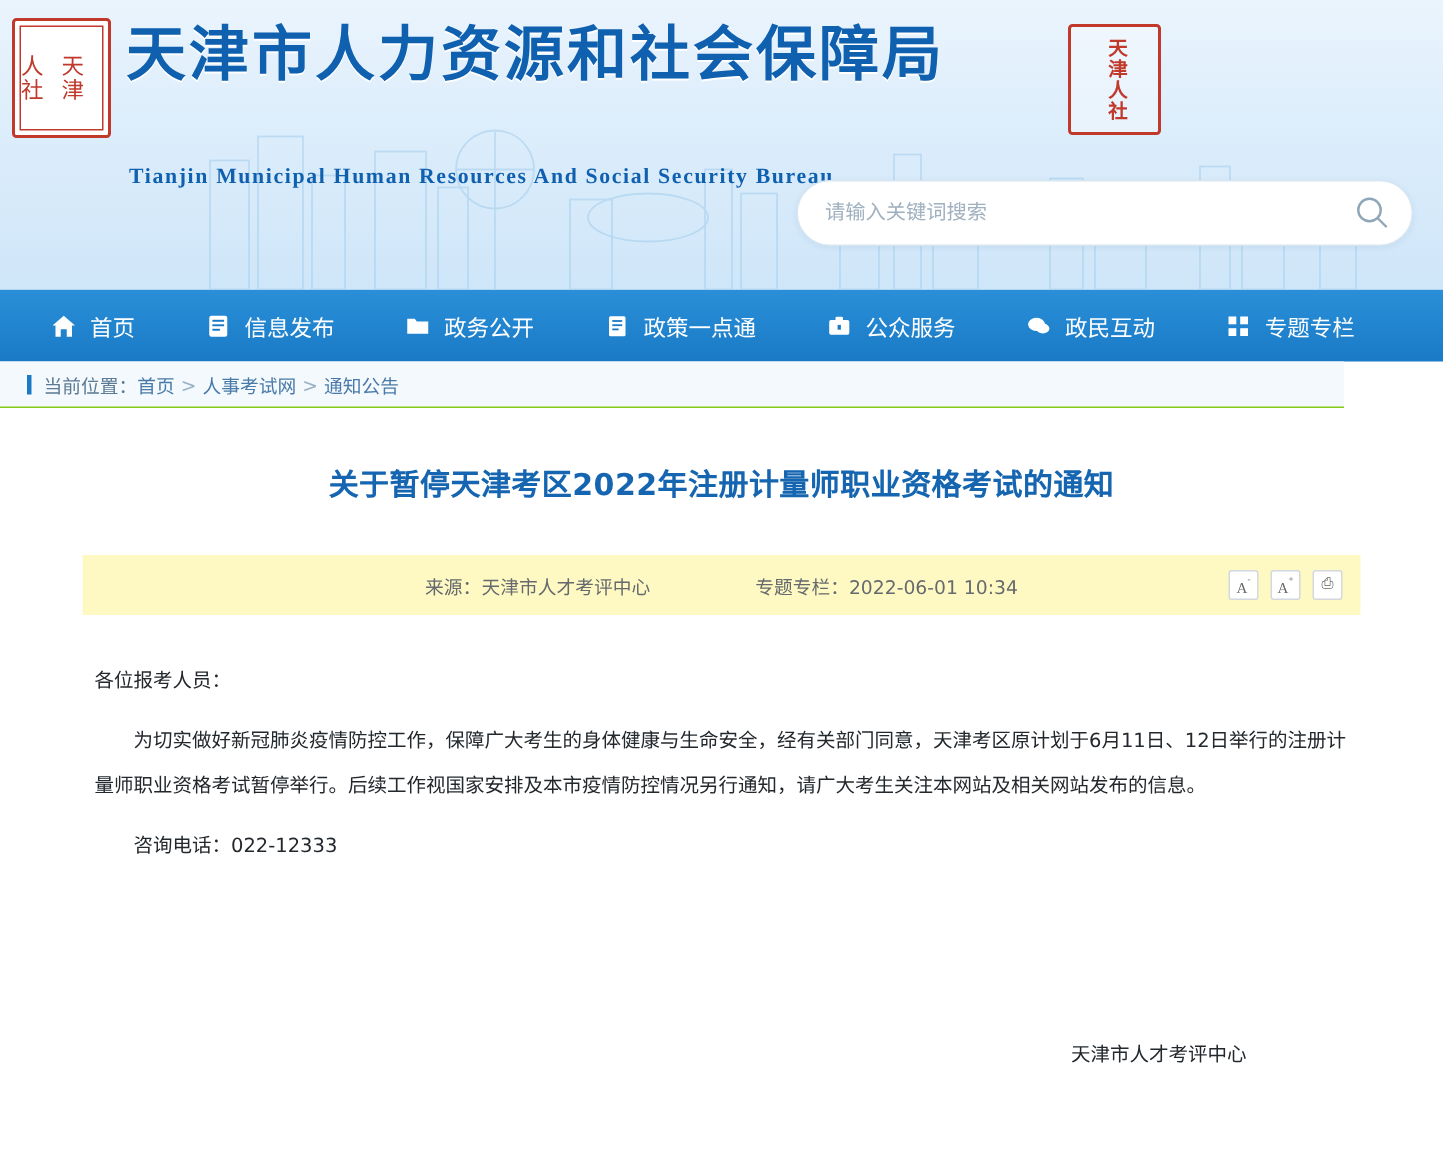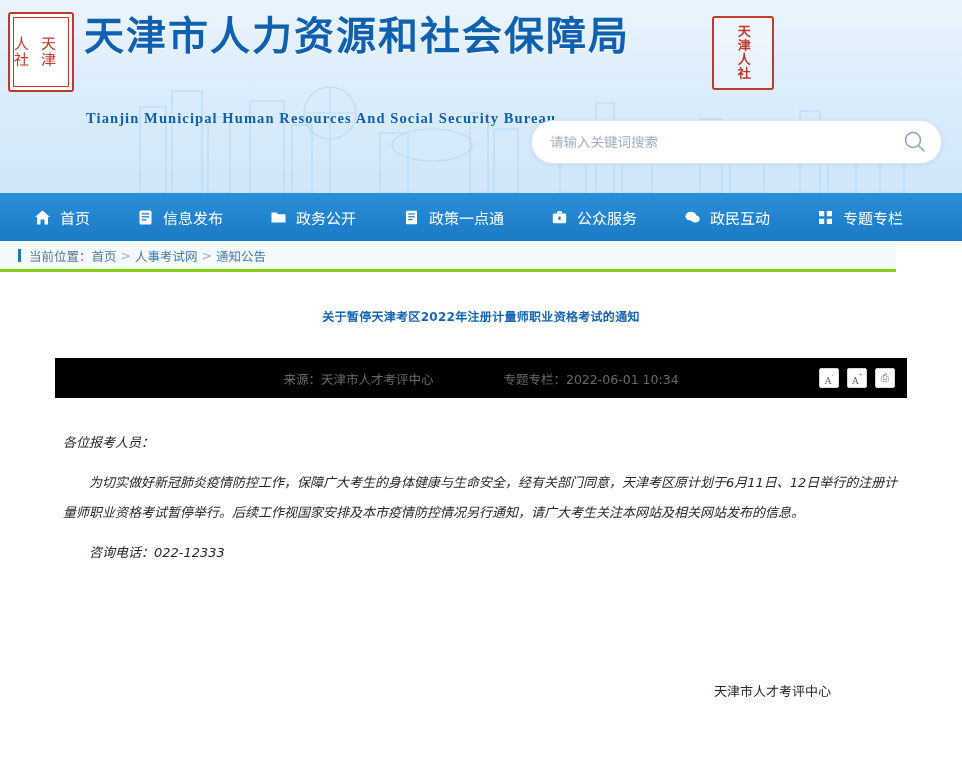--- a/index.html
+++ b/index.html
@@ -148,21 +148,21 @@
   }
   .nav-ico { width: 17px; height: 17px; display: inline-block; flex: 0 0 auto; }
 
   
   .crumb-wrap {
     width: 896px; height: 31px;
     background: #f4f9fd;
     display: flex;
     align-items: center;
     padding-left: 18px;
-    border-bottom: 3px solid #84cc16;
+    border-bottom: 1px solid #84cc16;
   }
   .crumb-bar {
     width: 3px; height: 13px;
     background: #1a7ac6;
     margin-right: 8px;
     flex: 0 0 auto;
   }
   .crumb-txt {
     font-size: 12.5px;
     color: #5b7a93;
@@ -178,31 +178,31 @@
     padding: 0 0 0 0;
   }
   .article {
     margin: 0 auto;
     width: 880px;
     padding-top: 36px;
   }
   .art-title {
     text-align: center;
     font-family: "DejaVu Sans", sans-serif;
-    font-size: 12px;
+    font-size: 20px;
     font-weight: bold;
     color: #1565b0;
     letter-spacing: .3px;
     padding: 0 30px;
     line-height: 1.5;
   }
   .meta {
     margin: 32px 14px 0 14px;
     height: 40px;
-    background: #000000;
+    background: #fef9c3;
     display: flex;
     align-items: center;
     justify-content: center;
     position: relative;
     font-size: 12.5px;
     color: #666a6e;
     font-family: "DejaVu Sans", sans-serif;
   }
   .meta-src { margin-right: 70px; }
   .meta-tools {
@@ -226,21 +226,20 @@
   }
   .tool-btn sup { font-size: 6px; position: relative; top: -3px; }
 
   .body-txt {
     margin: 30px 0 0 0;
     padding: 0 22px;
     font-family: "DejaVu Sans", sans-serif;
     font-size: 13px;
     color: #23282d;
     line-height: 2.25;
-    font-style: italic;
   }
   .body-txt p { margin: 0 0 11px 0; }
   .indent { text-indent: 2em; }
   .signature {
     margin-top: 108px;
     padding: 0 90px 0 0;
     text-align: right;
     font-family: "DejaVu Sans", sans-serif;
     font-size: 13px;
     color: #23282d;

